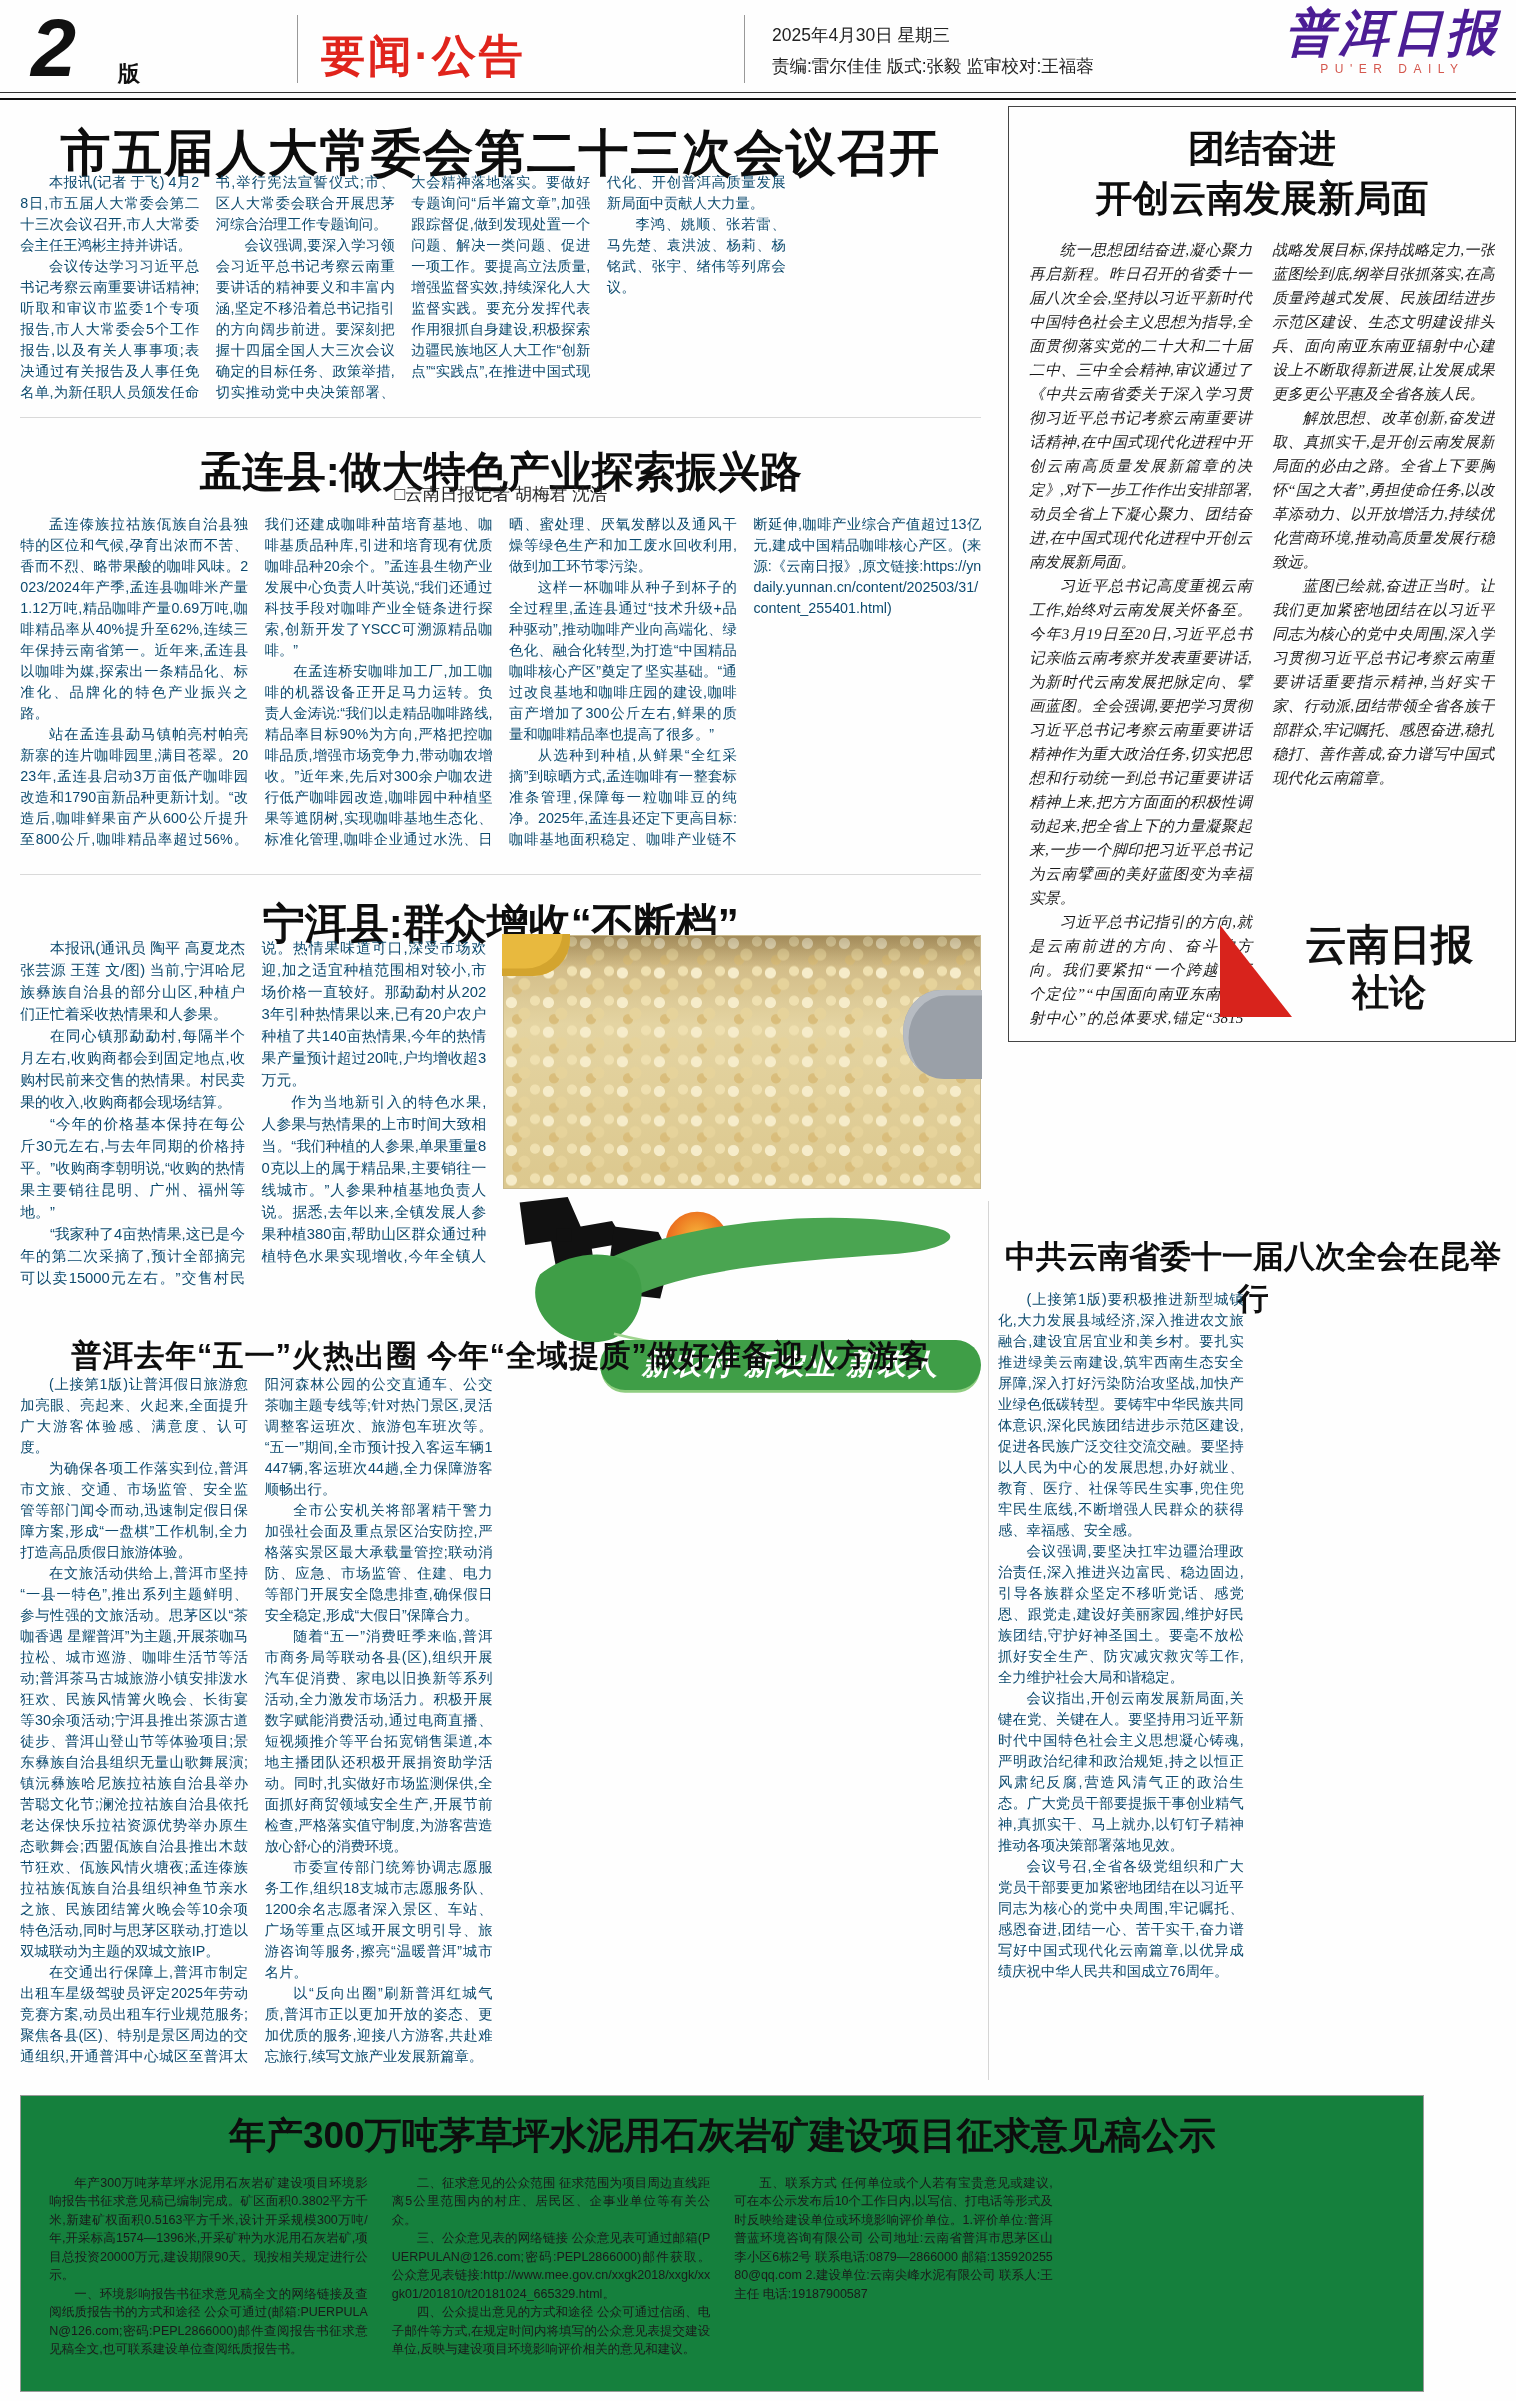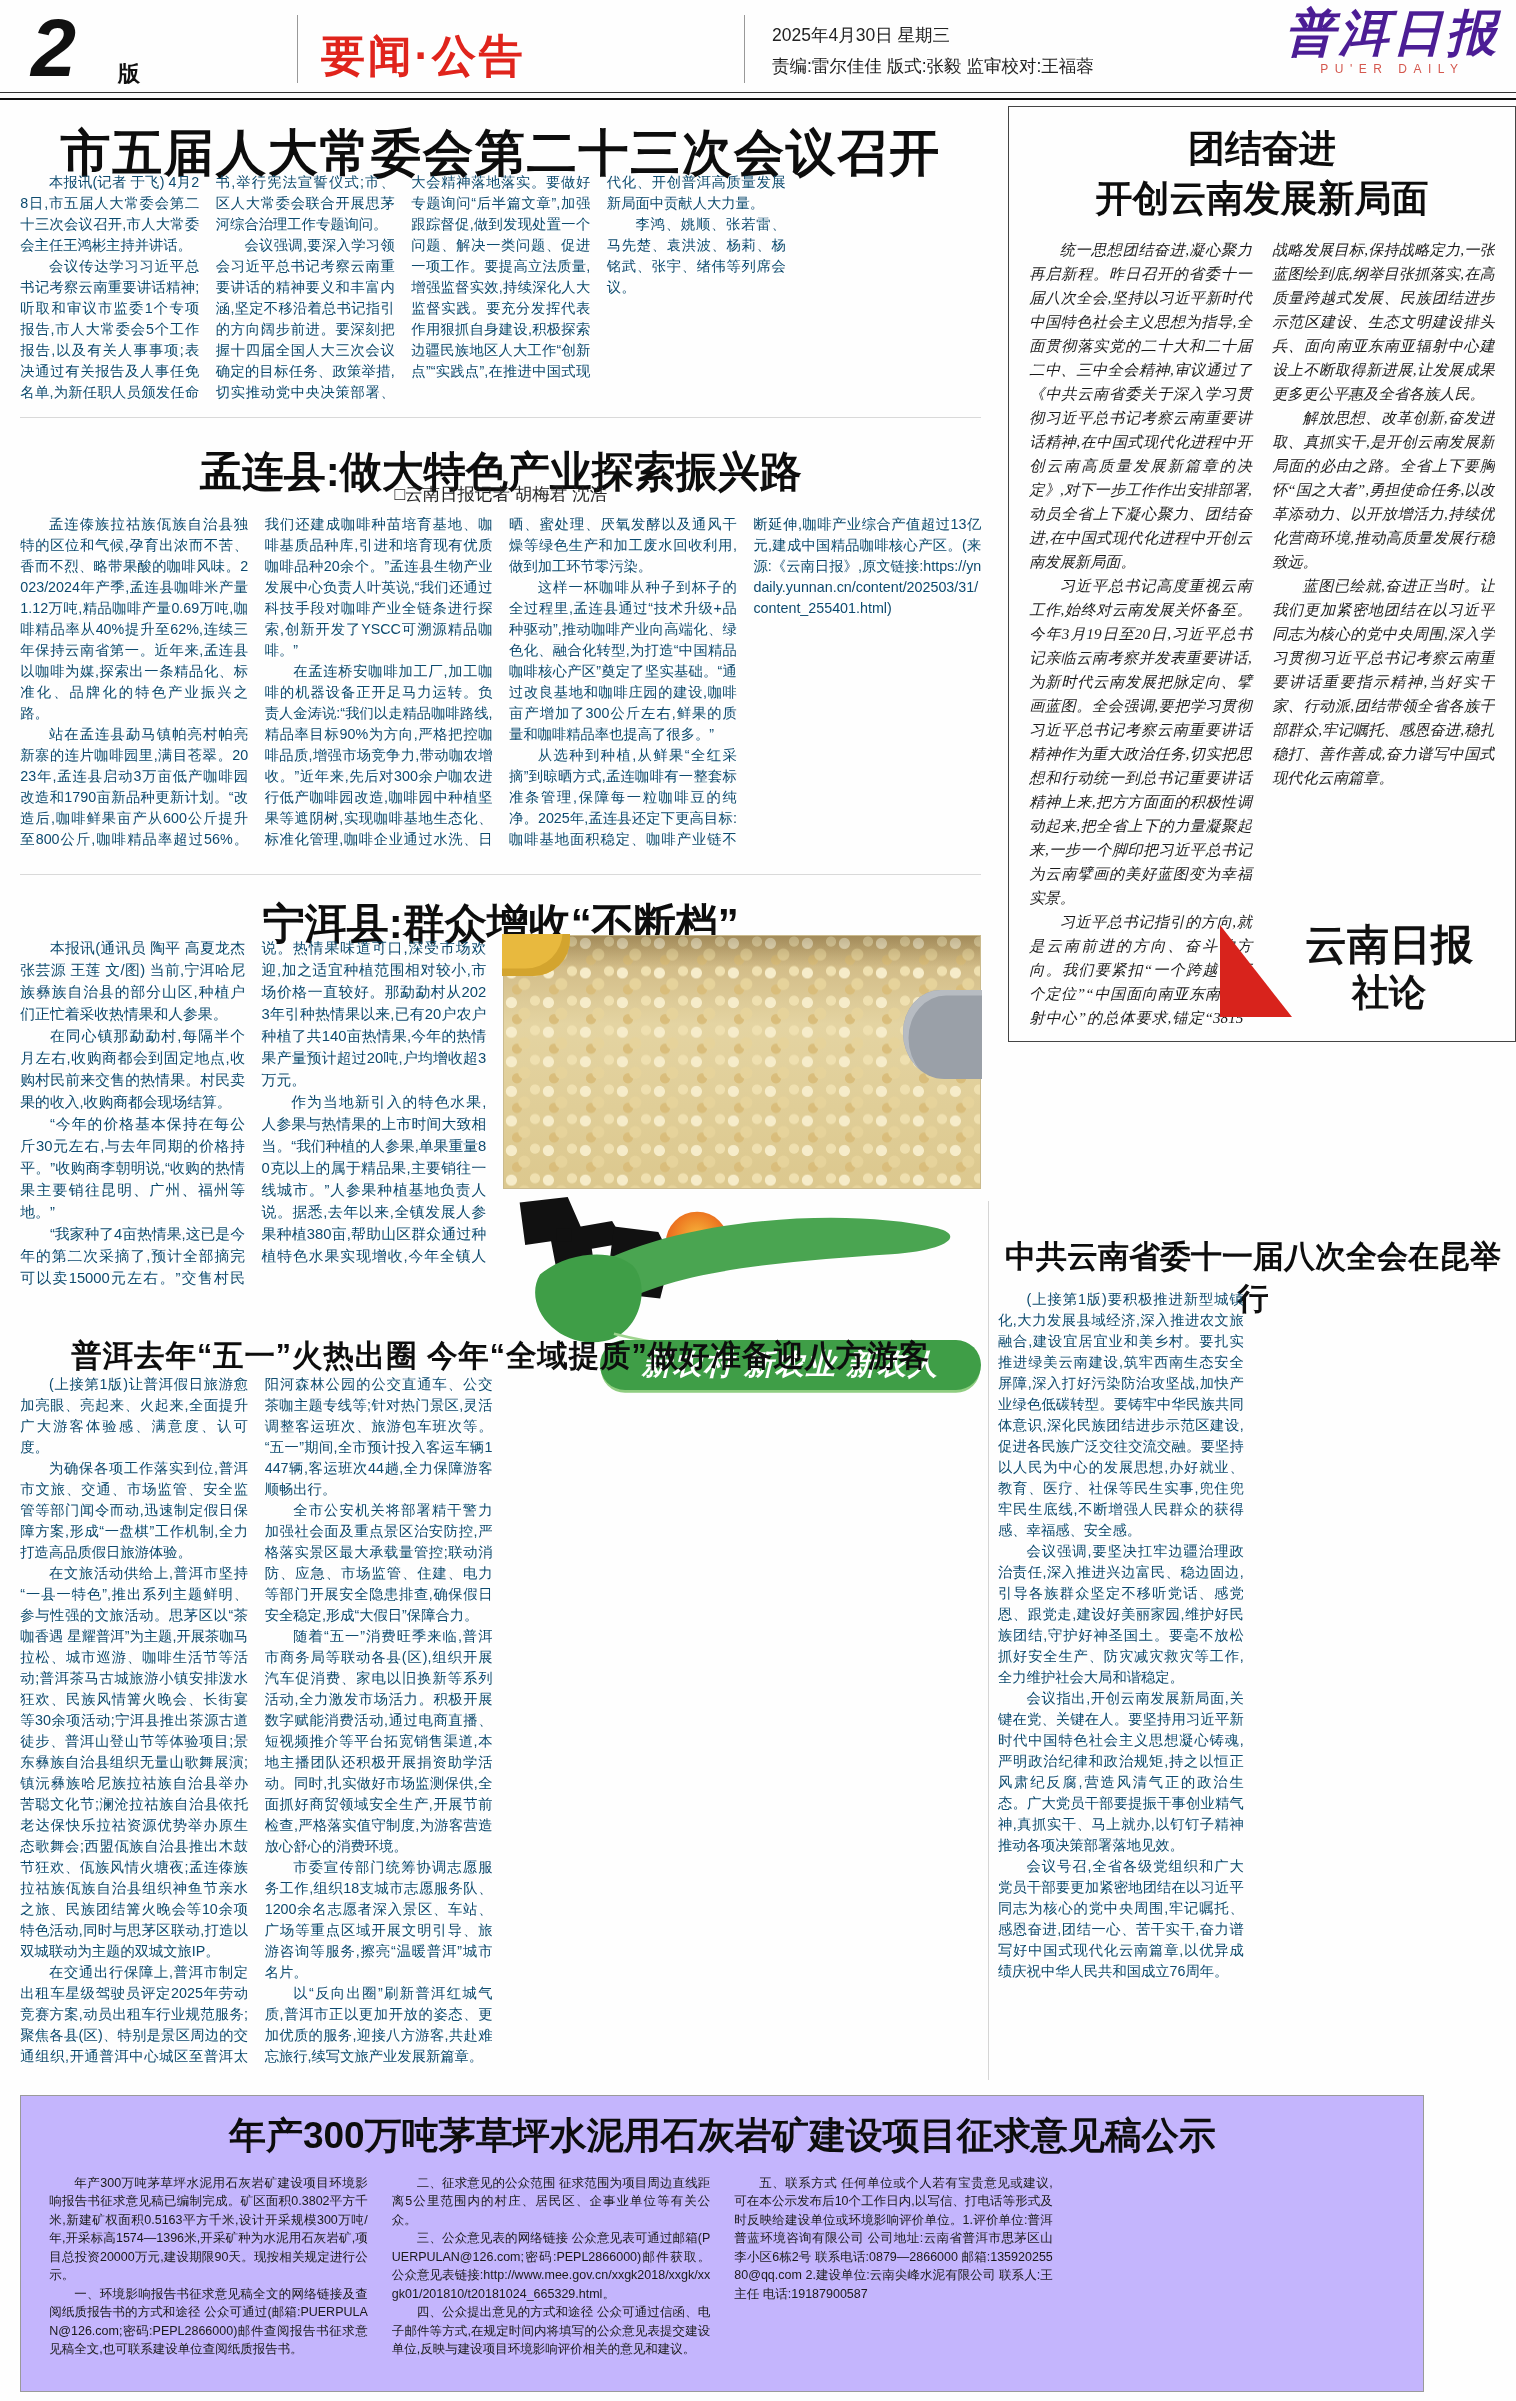--- a/index.html
+++ b/index.html
@@ -42,21 +42,21 @@
   .edit-sign{position:absolute;right:42px;bottom:24px;display:flex;align-items:flex-end;gap:13px;}
   .tri{width:0;height:0;border-bottom:92px solid #d8231c;border-right:72px solid transparent;}
   .sign-text{font-family:"Liberation Serif",serif;font-weight:900;color:#111;text-align:center;line-height:48px;}
   .sign-text .l1{font-size:42px;}
   .sign-text .l2{font-size:37px;}
   .h-plenary{left:998px;top:1219px;width:510px;font-size:31px;}
   .b-plenary{left:998px;top:1289px;width:510px;height:791px;column-count:2;column-gap:18.5px;}
   .vrule{position:absolute;left:988px;top:1201px;width:0.9px;height:879px;background:#d5d5d5;}
   
   .notice{position:absolute;left:20.3px;top:2095px;width:1404px;height:297px;border:1.8px solid #9a9a9a;
-          box-sizing:border-box;background:#c4b5fd;padding:14.8px 28px;}
+          box-sizing:border-box;background:#15803d;padding:14.8px 28px;}
   .notice-h{text-align:center;font-weight:900;font-size:37px;color:#0d0d0d;}
   .notice-b{margin-top:13px;height:209px;column-count:4;column-gap:24px;column-fill:auto;overflow:hidden;
             font-size:12.5px;line-height:18.5px;text-align:justify;word-break:break-all;}
   
   .photo{background-color:#d9c48a;border:0.9px solid #caba8d;box-sizing:border-box;
     background-image:
       radial-gradient(circle at 7.4px 7.4px,  #f6ecca 0 5.1px, rgba(0,0,0,0) 6px),
       radial-gradient(circle at 20.3px 18.5px,#e6d39b 0 5.5px,  rgba(0,0,0,0) 6.5px),
       radial-gradient(circle at 31px 5.5px, #efe0b0 0 4.6px,  rgba(0,0,0,0) 5.5px),
       radial-gradient(circle at 13px 24px,#d9bd7b 0 4.6px,  rgba(0,0,0,0) 5.5px),

